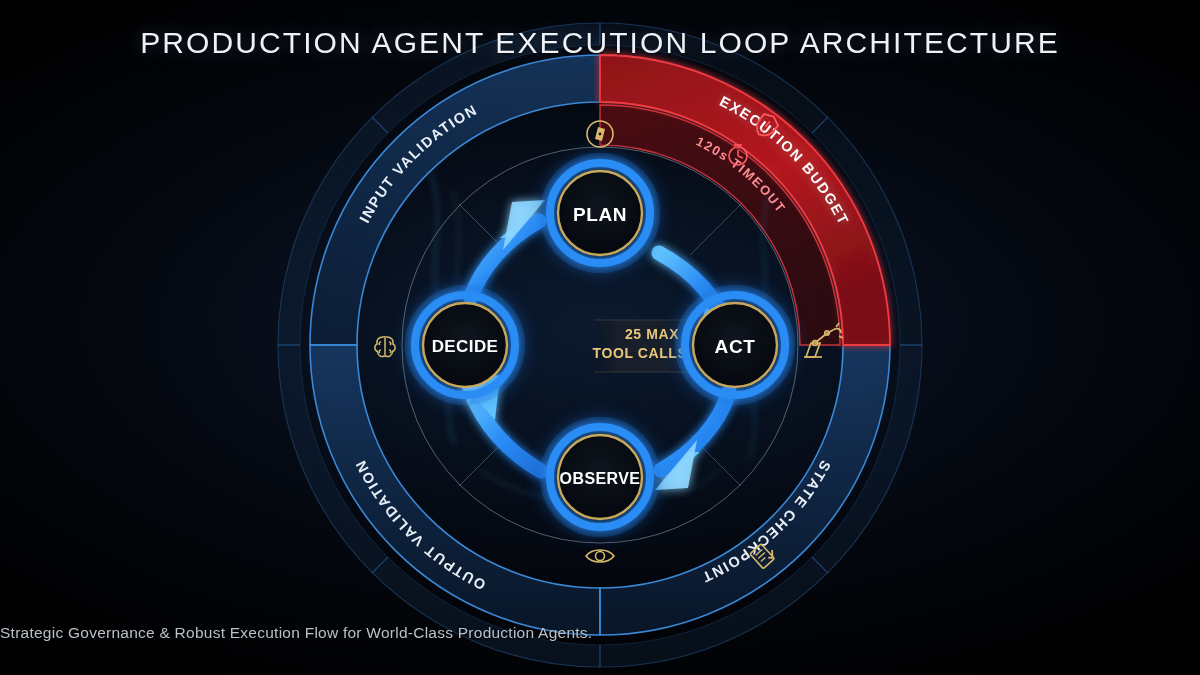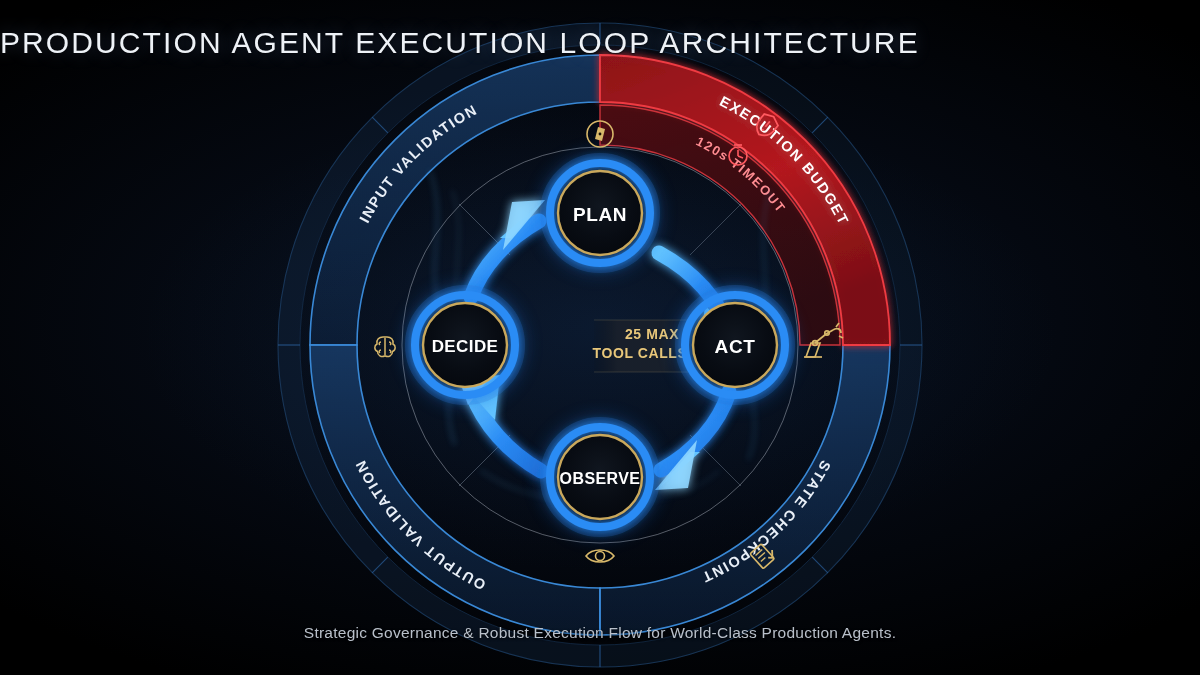--- a/index.html
+++ b/index.html
@@ -22,33 +22,33 @@
     position: absolute;
     inset: 0;
     pointer-events: none;
     background: radial-gradient(ellipse 55% 50% at 50% 50%, rgba(20,60,120,0.10) 0%, rgba(0,0,0,0) 70%);
   }
   .title {
     position: absolute;
     top: 26px;
     left: 0;
     width: 1200px;
+    text-align: center;
     font-size: 30px;
     letter-spacing: 2.1px;
     color: #eef2f7;
     font-weight: 400;
     text-shadow: 0 0 18px rgba(150,190,255,0.30), 0 1px 2px rgba(0,0,0,0.8);
     z-index: 6;
   }
   .subtitle {
     position: absolute;
     bottom: 33px;
     left: 0;
     width: 1200px;
-    text-align: center;
     font-size: 15.5px;
     color: #b9c0ca;
     letter-spacing: 0.25px;
     z-index: 6;
     text-shadow: 0 1px 3px rgba(0,0,0,0.9);
   }
   svg.diagram {
     position: absolute;
     left: 0;
     top: 0;

